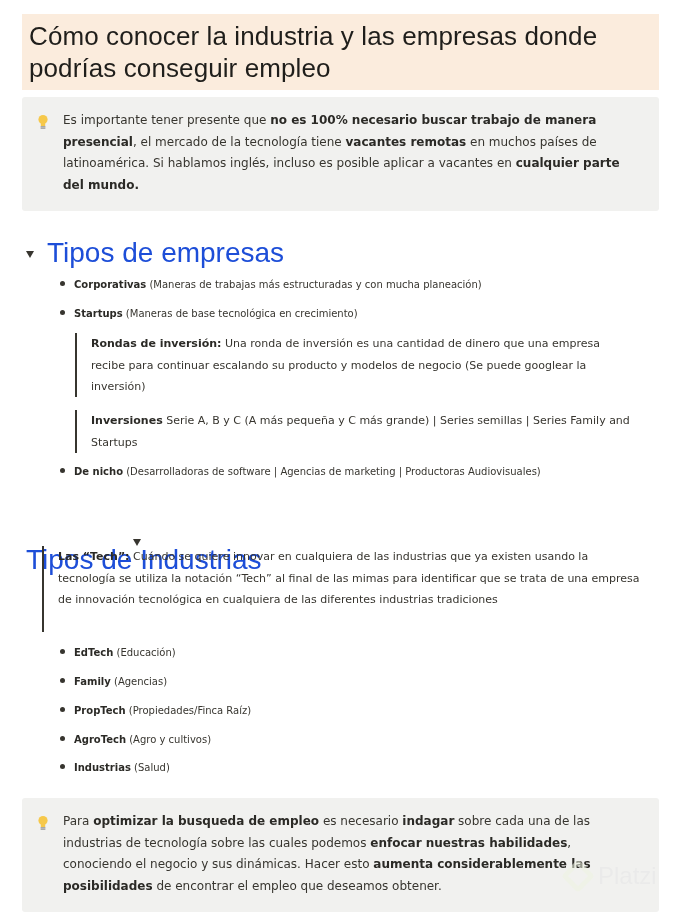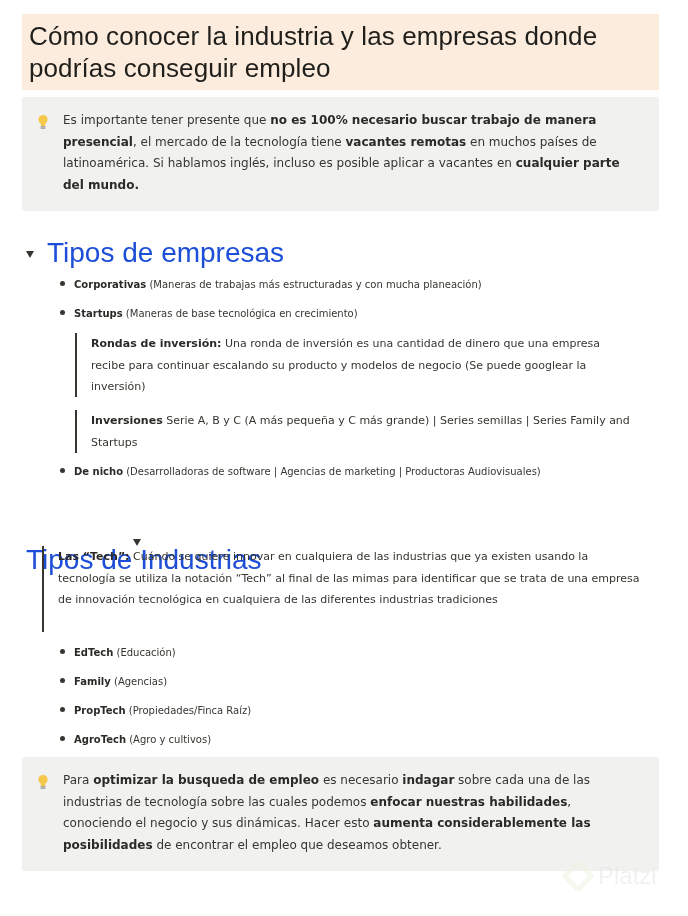--- a/index.html
+++ b/index.html
@@ -20,21 +20,21 @@
   .callout {
     position: absolute; left: 22px; width: 637px;
     background: #f1f1ef; border-radius: 3px;
     padding: 13px 18px 12px 41px;
     font-size: 12px; line-height: 21.5px; color: #37352f;
   }
   .callout .bulb {
     position: absolute; left: 15px; top: 17px; width: 12px; height: 16px;
   }
   .callout1 { top: 97px; height: 114px; }
-  .callout2 { top: 757px; height: 114px; }
+  .callout2 { top: 798px; height: 114px; }
 
   .section-head {
     position: absolute; left: 26px; display: flex; align-items: center;
   }
   .section-head .tri {
     width: 0; height: 0; border-left: 4px solid transparent; border-right: 4px solid transparent;
     border-top: 7px solid #37352f; margin-right: 13px; margin-top: 2px; cursor: pointer;
   }
   .section-head h2 {
     font-family: "Liberation Sans", sans-serif;

